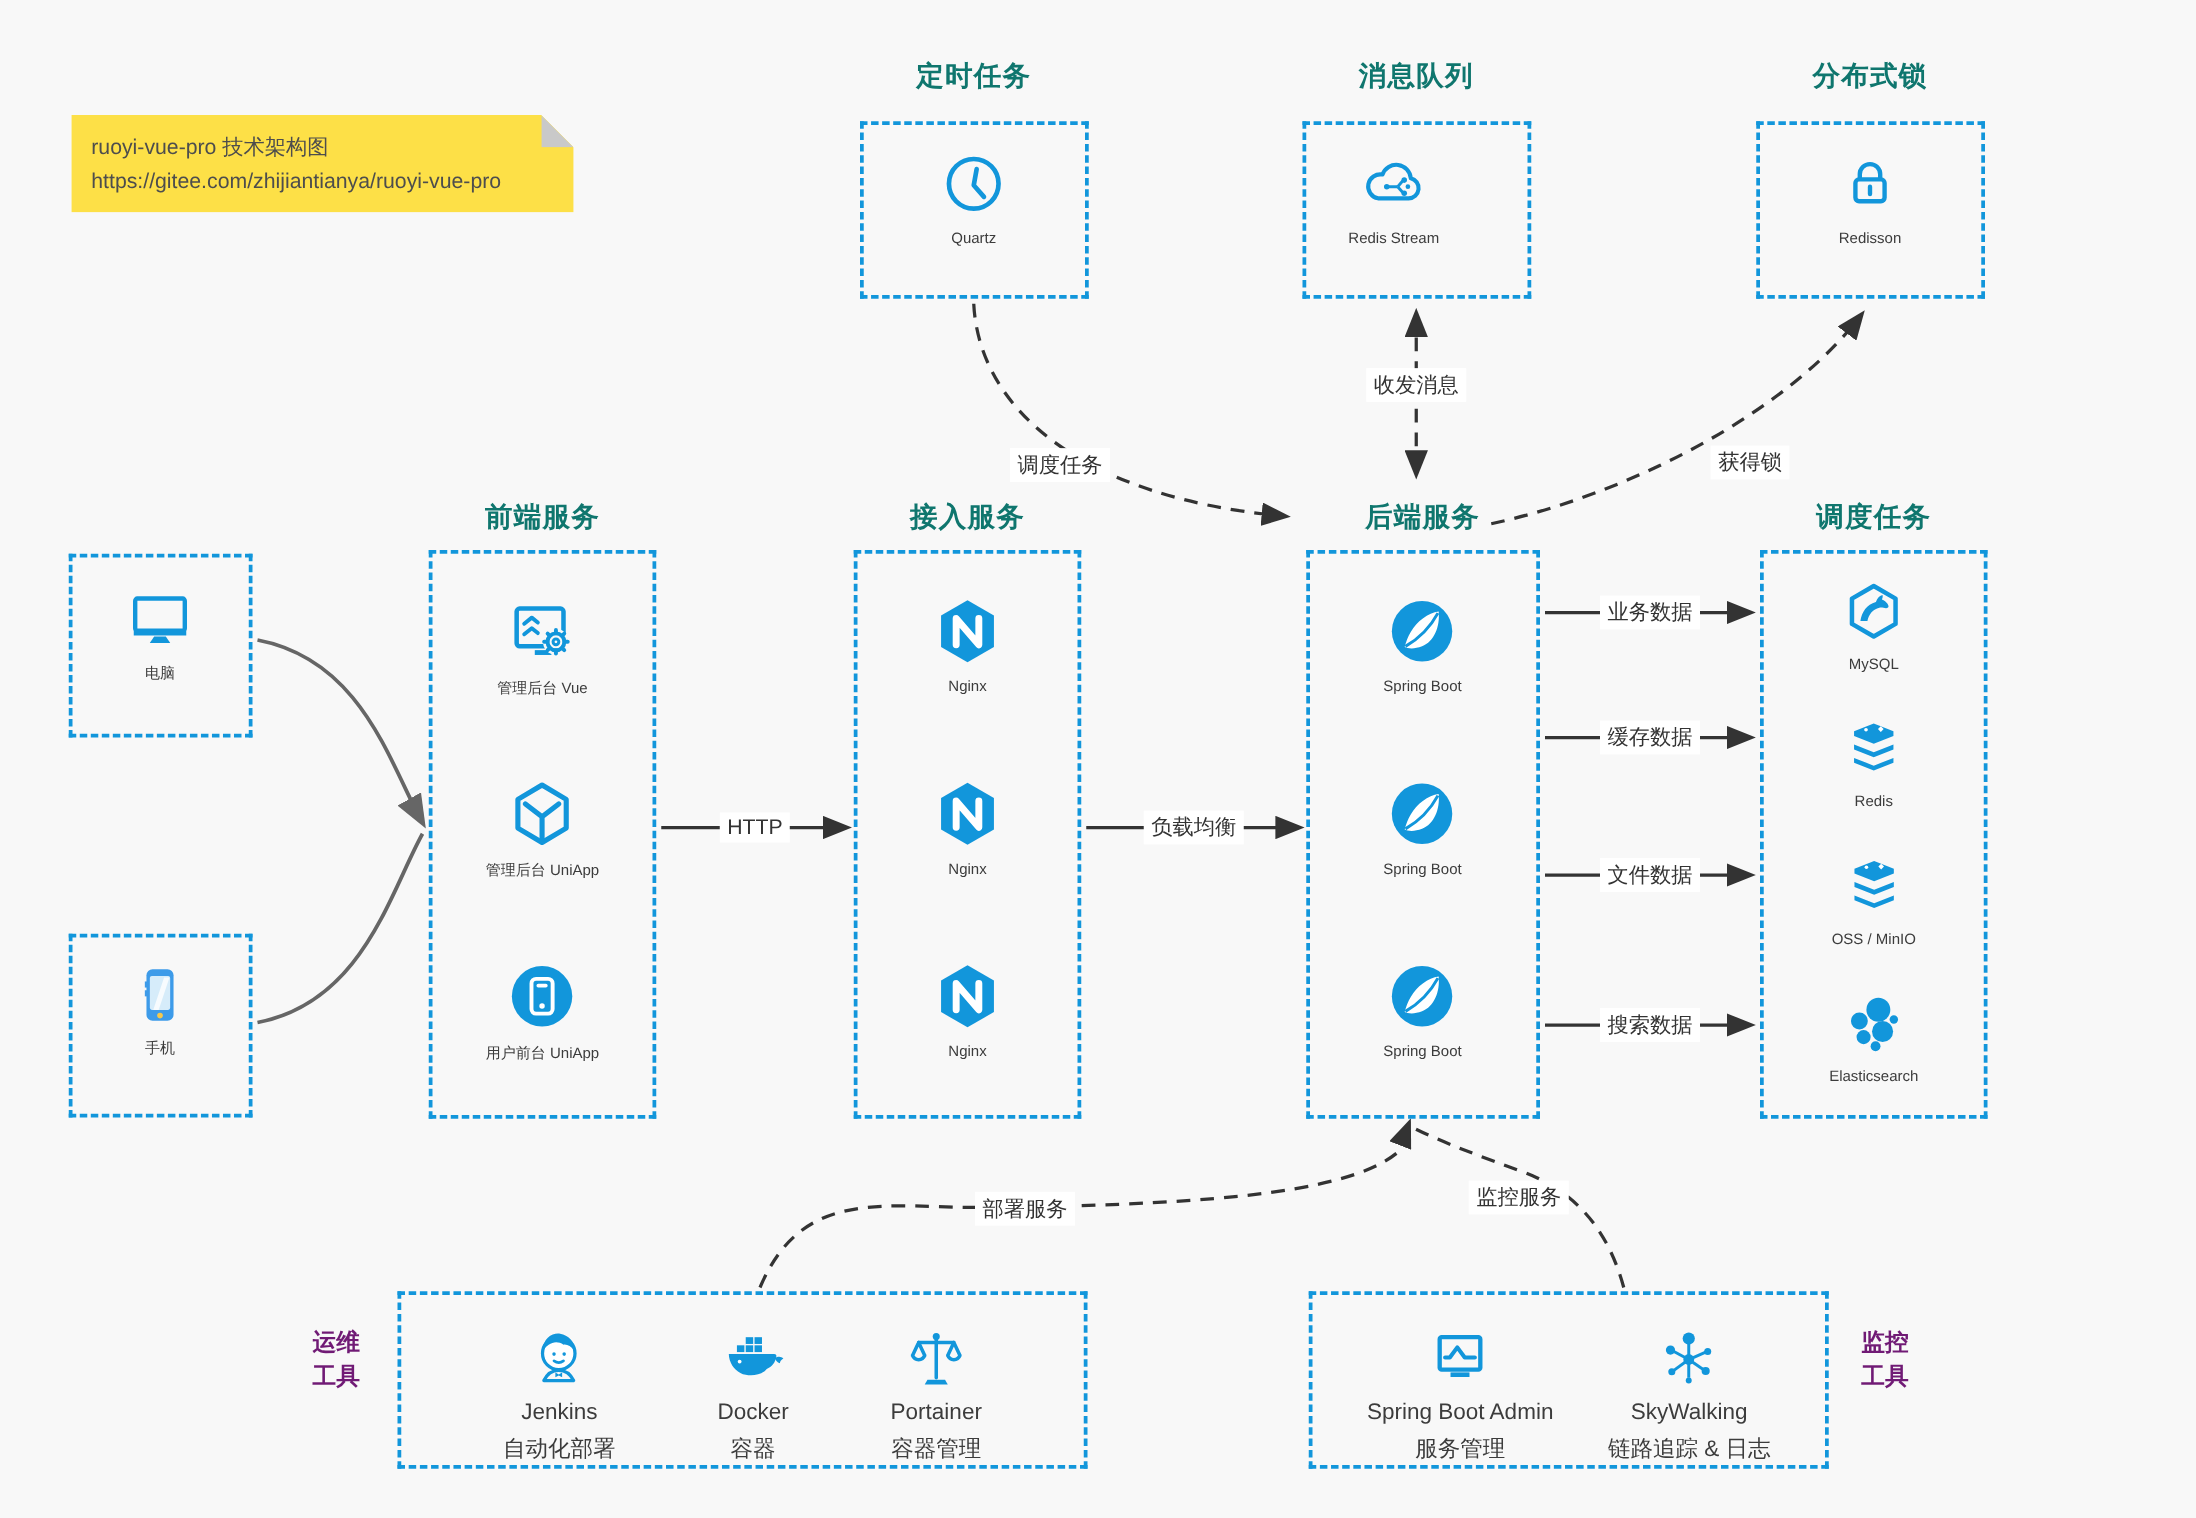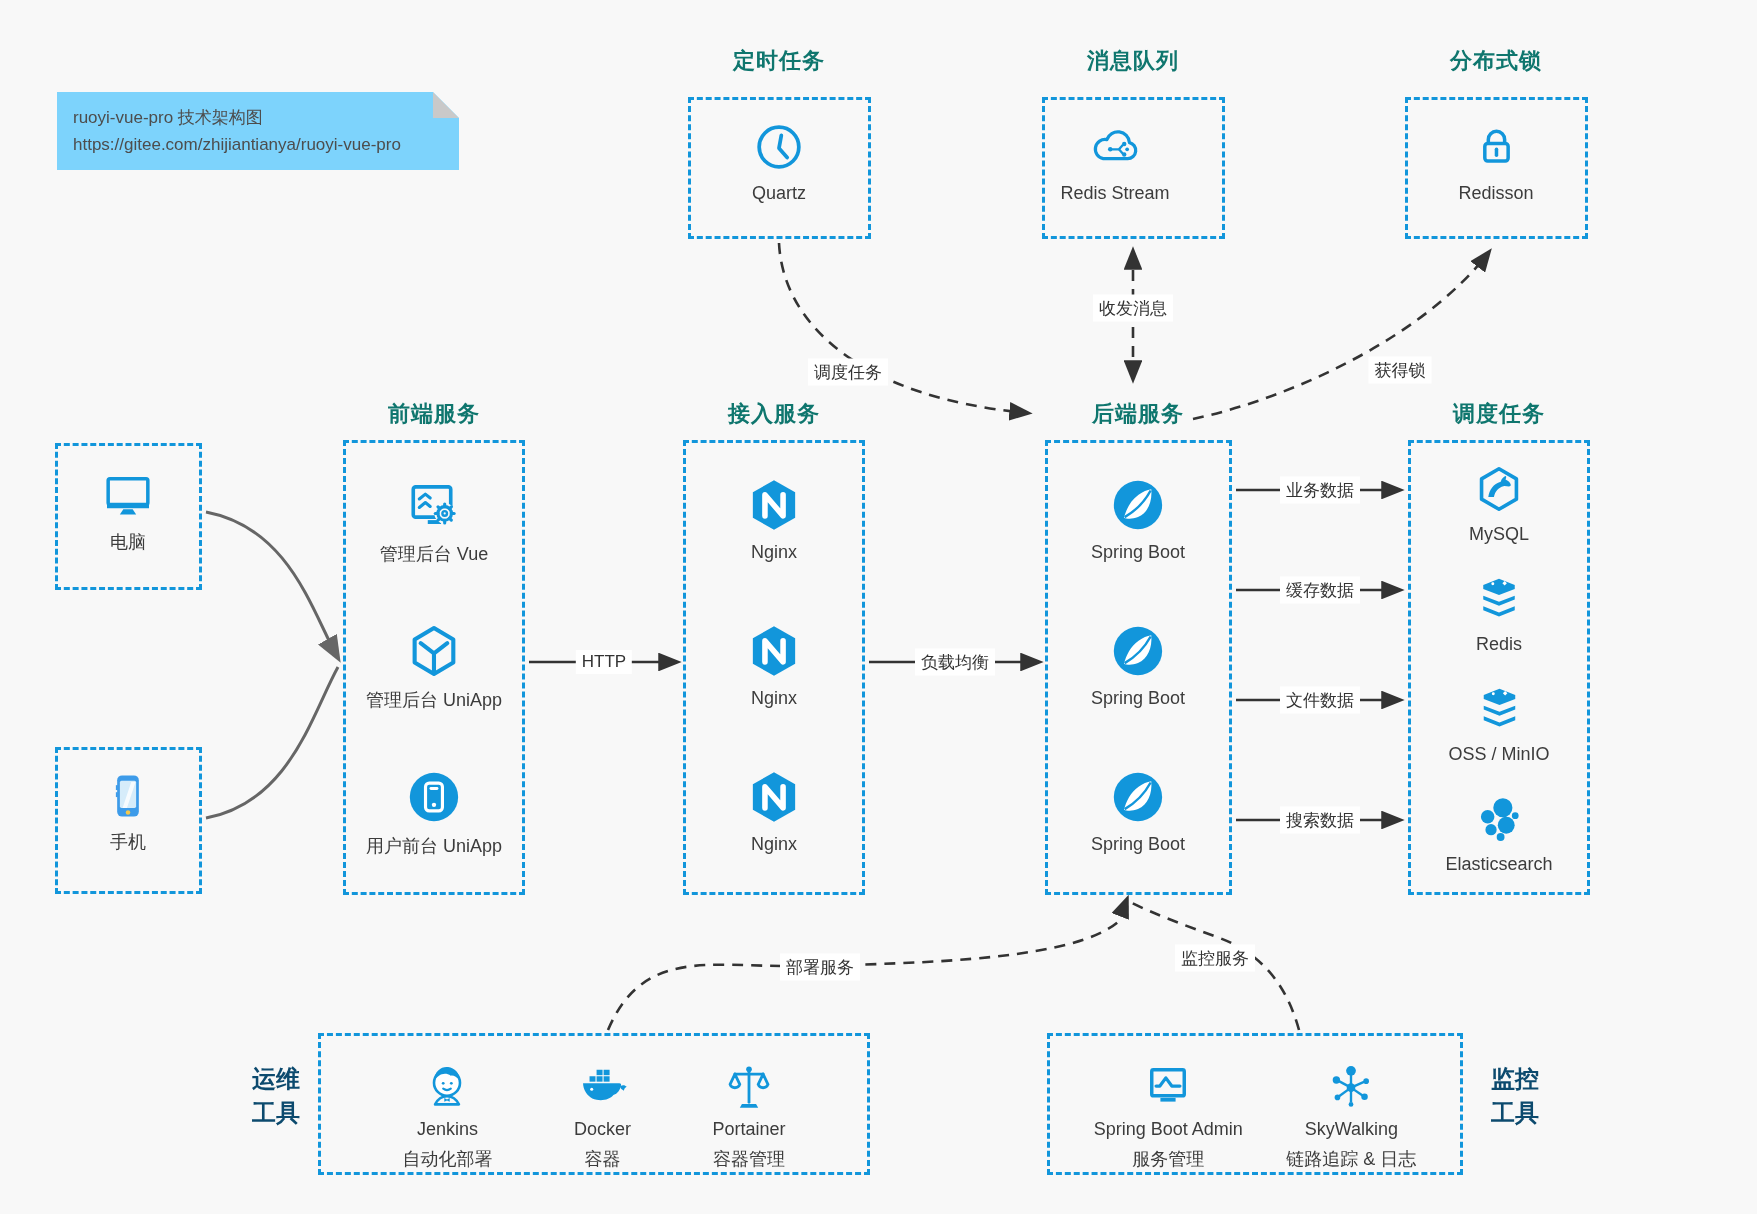--- a/index.html
+++ b/index.html
@@ -1,29 +1,29 @@
 <!DOCTYPE html>
 <html><head>
 <meta charset="utf-8">
 <style>
   html,body{margin:0;padding:0;background:#f8f8f8;font-family:"Liberation Sans","DejaVu Sans",sans-serif;}
   .canvas{position:relative;width:1757px;height:1214px;background:#f8f8f8;overflow:hidden;}
   svg.wires{position:absolute;left:0;top:0;z-index:1;}
   .gbox{position:absolute;border:3px dashed #1296db;z-index:2;box-sizing:border-box;background:transparent;}
   .gtitle{position:absolute;transform:translateX(-50%);color:#0f766e;font-weight:bold;font-size:22px;letter-spacing:1px;white-space:nowrap;z-index:3;}
-  .side-title{position:absolute;color:#0c4a6e;font-weight:bold;font-size:24px;line-height:1.4;text-align:right;z-index:3;}
+  .side-title{position:absolute;color:#701a75;font-weight:bold;font-size:19px;line-height:1.4;text-align:center;z-index:3;}
   .node{position:absolute;transform:translateX(-50%);display:flex;flex-direction:column;align-items:center;gap:8px;z-index:3;}
   .ic{display:block;color:#1296db;}
   .ic svg{display:block;width:100%;height:100%;}
-  .lb{font-size:18px;color:#3c3c3c;white-space:nowrap;}
+  .lb{font-size:12px;color:#3c3c3c;white-space:nowrap;}
   .elabel{position:absolute;transform:translate(-50%,-50%);background:#ffffff;padding:2px 6px;font-size:17px;color:#333;white-space:nowrap;z-index:4;}
   .bflex{display:flex;justify-content:space-evenly;align-items:flex-end;}
   .bnode{display:flex;flex-direction:column;align-items:center;gap:5px;}
   .bl{font-size:18px;color:#3c3c3c;text-align:center;line-height:1.4;white-space:nowrap;}
-  .note{position:absolute;left:57px;top:92px;width:402px;height:78px;background:#7dd3fc;z-index:5;box-sizing:border-box;padding:12px 0 0 16px;
+  .note{position:absolute;left:57px;top:92px;width:402px;height:78px;background:#fde047;z-index:5;box-sizing:border-box;padding:12px 0 0 16px;
         clip-path:polygon(0 0,calc(100% - 26px) 0,100% 26px,100% 100%,0 100%);}
   .note-fold{position:absolute;right:0;top:0;width:26px;height:26px;background:#c9c9c9;clip-path:polygon(0 0,100% 100%,0 100%);}
   .note-line{font-size:17px;color:#4d4d4d;line-height:1.6;white-space:nowrap;}
 </style>
 </head>
 <body>
 
 <div class="canvas">
 
   <svg class="wires" width="1757" height="1214">

